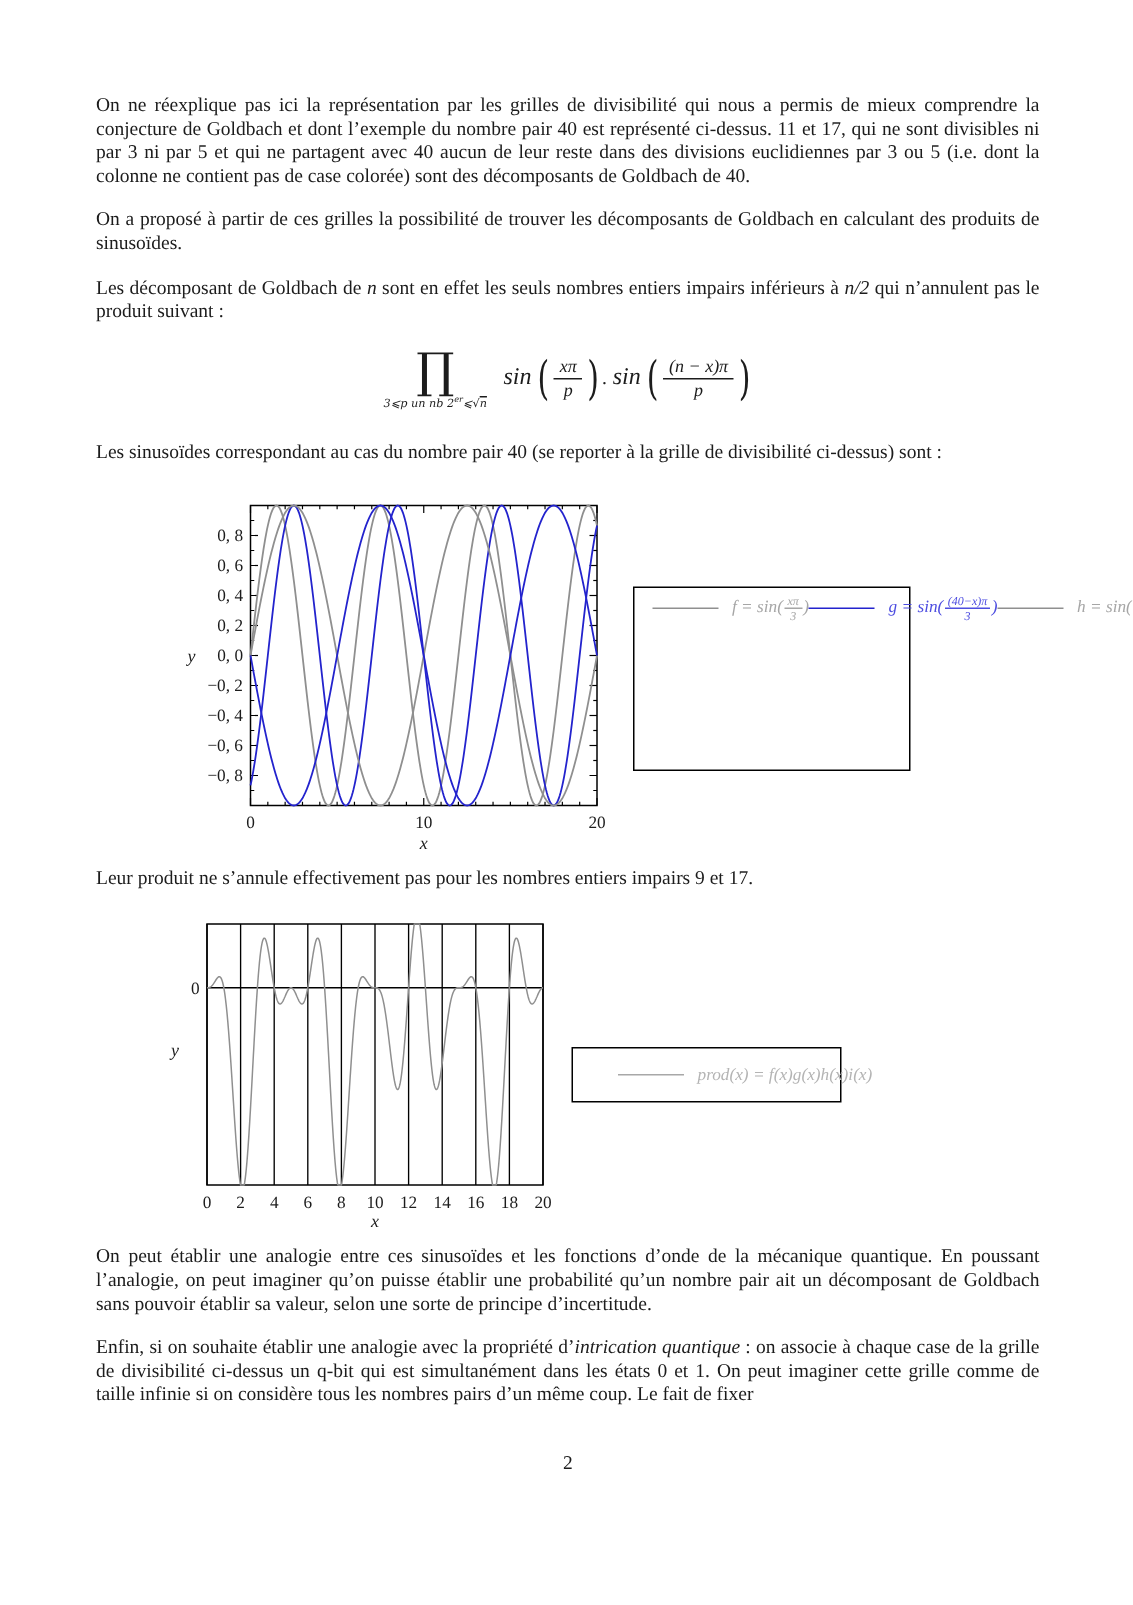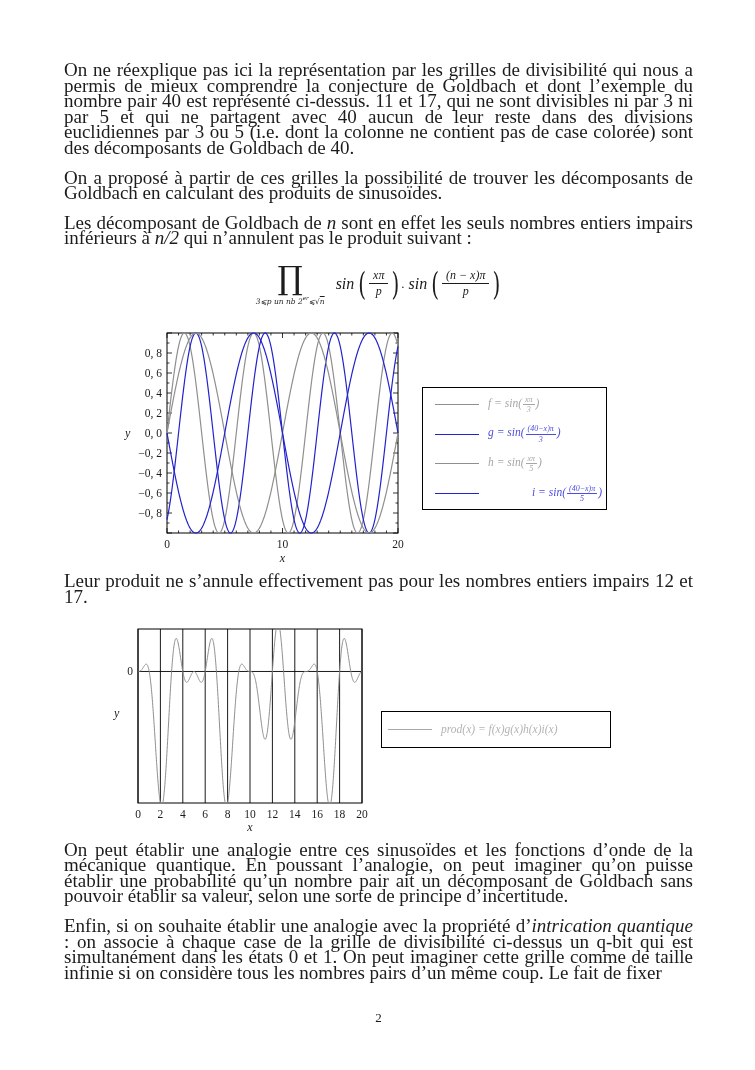--- a/index.html
+++ b/index.html
@@ -2,43 +2,43 @@
 <html><head>
 <meta charset="utf-8">
 <style>
   html,body{margin:0;padding:0;background:#ffffff;}
   .page{
     width:755px;height:1070px;background:#ffffff;position:relative;
     font-family:"Liberation Serif",serif;color:#1c1c1c;
     box-sizing:border-box;padding:62px 62px 0 64px;overflow:hidden;
   }
   p.body-text{
-    font-size:19px;line-height:15.6px;text-align:justify;margin:0 0 14px 0;
+    font-size:13px;line-height:15.6px;text-align:justify;margin:0 0 14px 0;
   }
   .var{font-style:italic;}
   
   .formula{display:flex;justify-content:center;align-items:center;margin:16px 0 20px 0;}
   .prod-wrap{display:inline-flex;flex-direction:column;align-items:center;margin-right:8px;}
   .prod-sym{font-size:32px;line-height:1;font-family:"DejaVu Serif",serif;}
   .prod-sub{font-size:7.5px;font-style:italic;margin-top:1px;white-space:nowrap;font-family:"DejaVu Serif",serif;}
   .prod-sub sup{font-size:5.5px;}
   .overline{text-decoration:overline;}
   .f-sin{font-style:italic;font-size:16px;margin:0 3px;}
   .f-dot{font-size:13px;margin:0 1px;}
   .bigparen{font-size:20px;transform:scaleY(1.55);display:inline-block;margin:0 1px;font-family:"DejaVu Serif",serif;}
   .frac{display:inline-flex;flex-direction:column;align-items:center;font-style:italic;font-size:12px;line-height:1.25;margin:0 2px;}
   .frac .num{padding:0 4px;}
   .frac .den{border-top:1px solid #1c1c1c;padding:0 6px;align-self:stretch;text-align:center;}
   
   .figure1{position:relative;height:240px;margin:20px 0 8px 51px;}
   .figure2{position:relative;height:215px;margin:16px 0 6px 36px;}
   svg{display:block;}
   .legend-box{position:absolute;border:1px solid #000;box-sizing:border-box;background:#fff;}
-  #legend1{left:307px;top:62px;width:185px;height:123px;display:flex;flex-direction:column;justify-content:space-evenly;padding-left:12px;}
-  #legend2{left:281px;top:90px;width:230px;height:37px;display:flex;align-items:center;padding-left:6px;}
+  #legend1{left:307px;top:62px;width:185px;height:123px;display:flex;flex-direction:row;justify-content:space-evenly;padding-left:12px;}
+  #legend2{left:281px;top:90px;width:180px;height:37px;display:flex;align-items:center;padding-left:30px;}
   .leg-row{display:flex;align-items:center;height:28px;}
   .leg-line{display:inline-block;width:44px;border-top:1.4px solid #8f8f8f;margin-right:9px;flex:none;}
   .leg-formula{font-style:italic;font-size:11.5px;white-space:nowrap;}
   .lfrac{display:inline-flex;flex-direction:column;align-items:center;font-size:8px;line-height:1.15;vertical-align:middle;margin:0 1px;}
   .lfrac .lnum{padding:0 2px;}
   .lfrac .lden{border-top:0.8px solid currentColor;padding:0 2px;align-self:stretch;text-align:center;}
   .page-number{text-align:center;font-size:13px;margin-top:30px;}
 </style>
 </head>
 <body>
@@ -66,20 +66,21 @@
     <span class="f-dot">.</span>
     <span class="f-sin">sin</span>
     <span class="bigparen">(</span>
     <span class="frac">
         <span class="num">(n − x)π</span>
         <span class="den">p</span>
       </span>
     <span class="bigparen">)</span>
   </div>
 
+  <p class="body-text">Les sinusoïdes correspondant au cas du nombre pair 40 (se reporter à la grille de divisibilité ci-dessus) sont :</p>
 
   <div class="figure1">
     <svg id="chart1-svg" width="295" height="240" viewBox="0 0 295 240">
         <rect x="52" y="8" width="231" height="200" fill="none" stroke="#000" stroke-width="1"></rect>
         <g stroke="#000" stroke-width="0.8">
           <line x1="52" y1="208" x2="52" y2="203"></line>
           <line x1="52" y1="8" x2="52" y2="13"></line>
           <line x1="63.55" y1="208" x2="63.55" y2="205.5"></line>
           <line x1="63.55" y1="8" x2="63.55" y2="10.5"></line>
           <line x1="75.1" y1="208" x2="75.1" y2="205.5"></line>
@@ -209,21 +210,21 @@
       <div class="leg-row">
         <span class="leg-line" style="border-top-color: rgb(35, 35, 205);"></span>
         <span class="leg-formula" style="color: rgb(77, 77, 224); margin-left: 44px;"><span>i = sin(</span><span class="lfrac">
               <span class="lnum">(40−x)π</span>
               <span class="lden">5</span>
             </span><span>)</span></span>
       </div>
     </div>
   </div>
 
-  <p class="body-text">Leur produit ne s’annule effectivement pas pour les nombres entiers impairs 12 et 17.</p>
+  <p class="body-text">Leur produit ne s’annule effectivement pas pour les nombres entiers impairs 9 et 17.</p>
 
   <div class="figure2">
     <svg id="chart2-svg" width="275" height="215" viewBox="0 0 275 215">
         <g stroke="#000" stroke-width="0.9">
           <line x1="38" y1="8" x2="38" y2="182"></line>
           <line x1="60.400000000000006" y1="8" x2="60.400000000000006" y2="182"></line>
           <line x1="82.80000000000001" y1="8" x2="82.80000000000001" y2="182"></line>
           <line x1="105.2" y1="8" x2="105.2" y2="182"></line>
           <line x1="127.60000000000001" y1="8" x2="127.60000000000001" y2="182"></line>
           <line x1="150" y1="8" x2="150" y2="182"></line>

